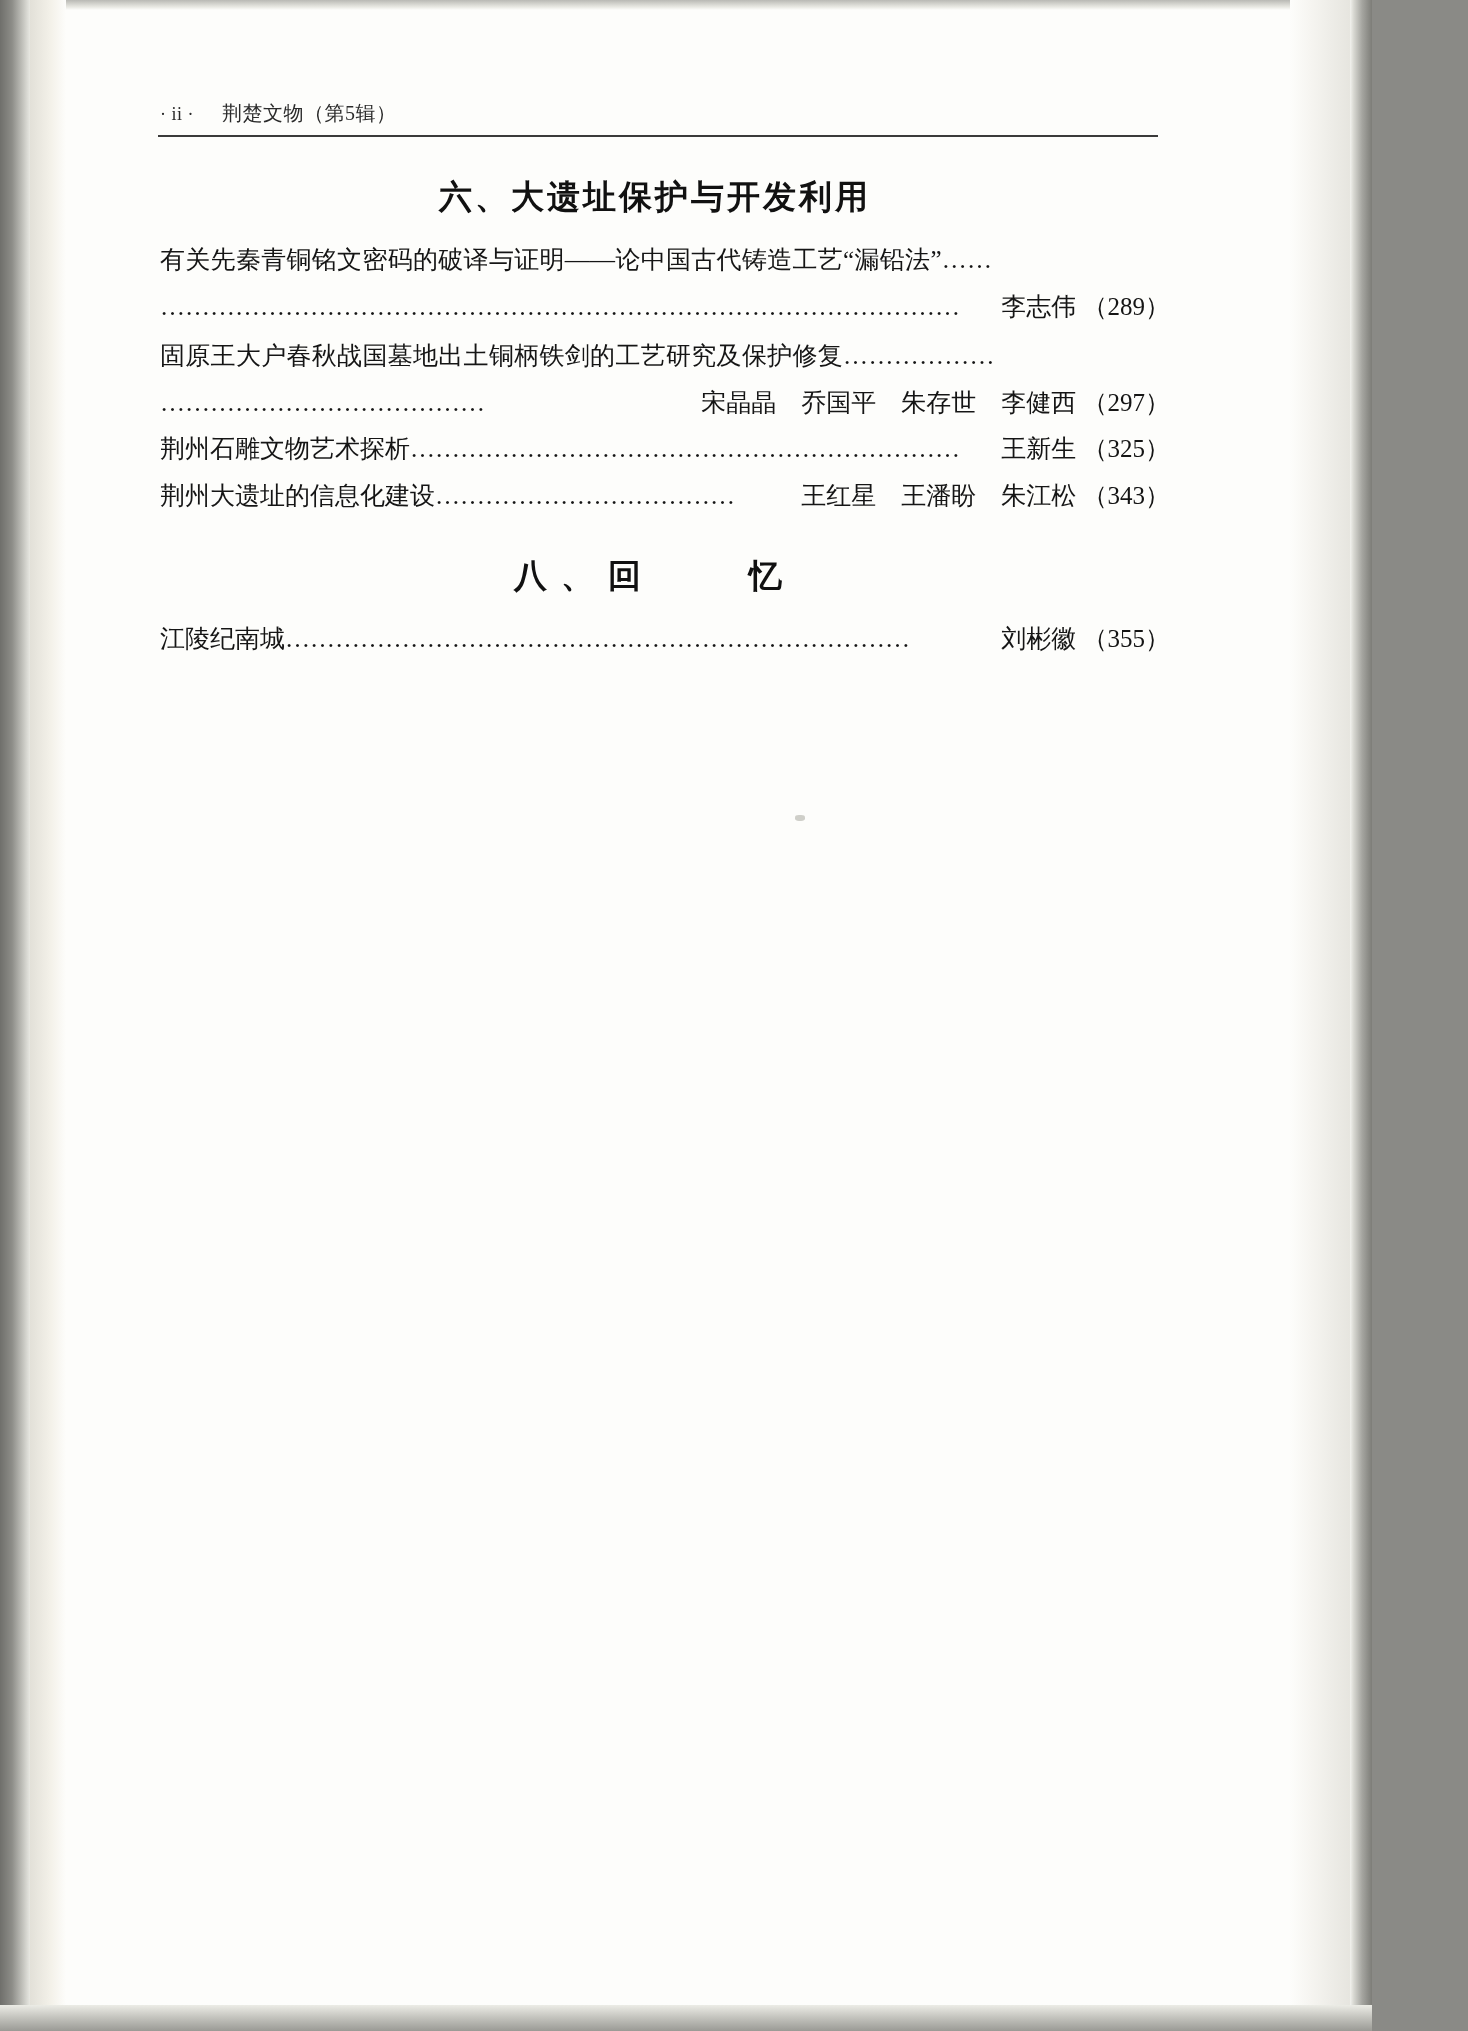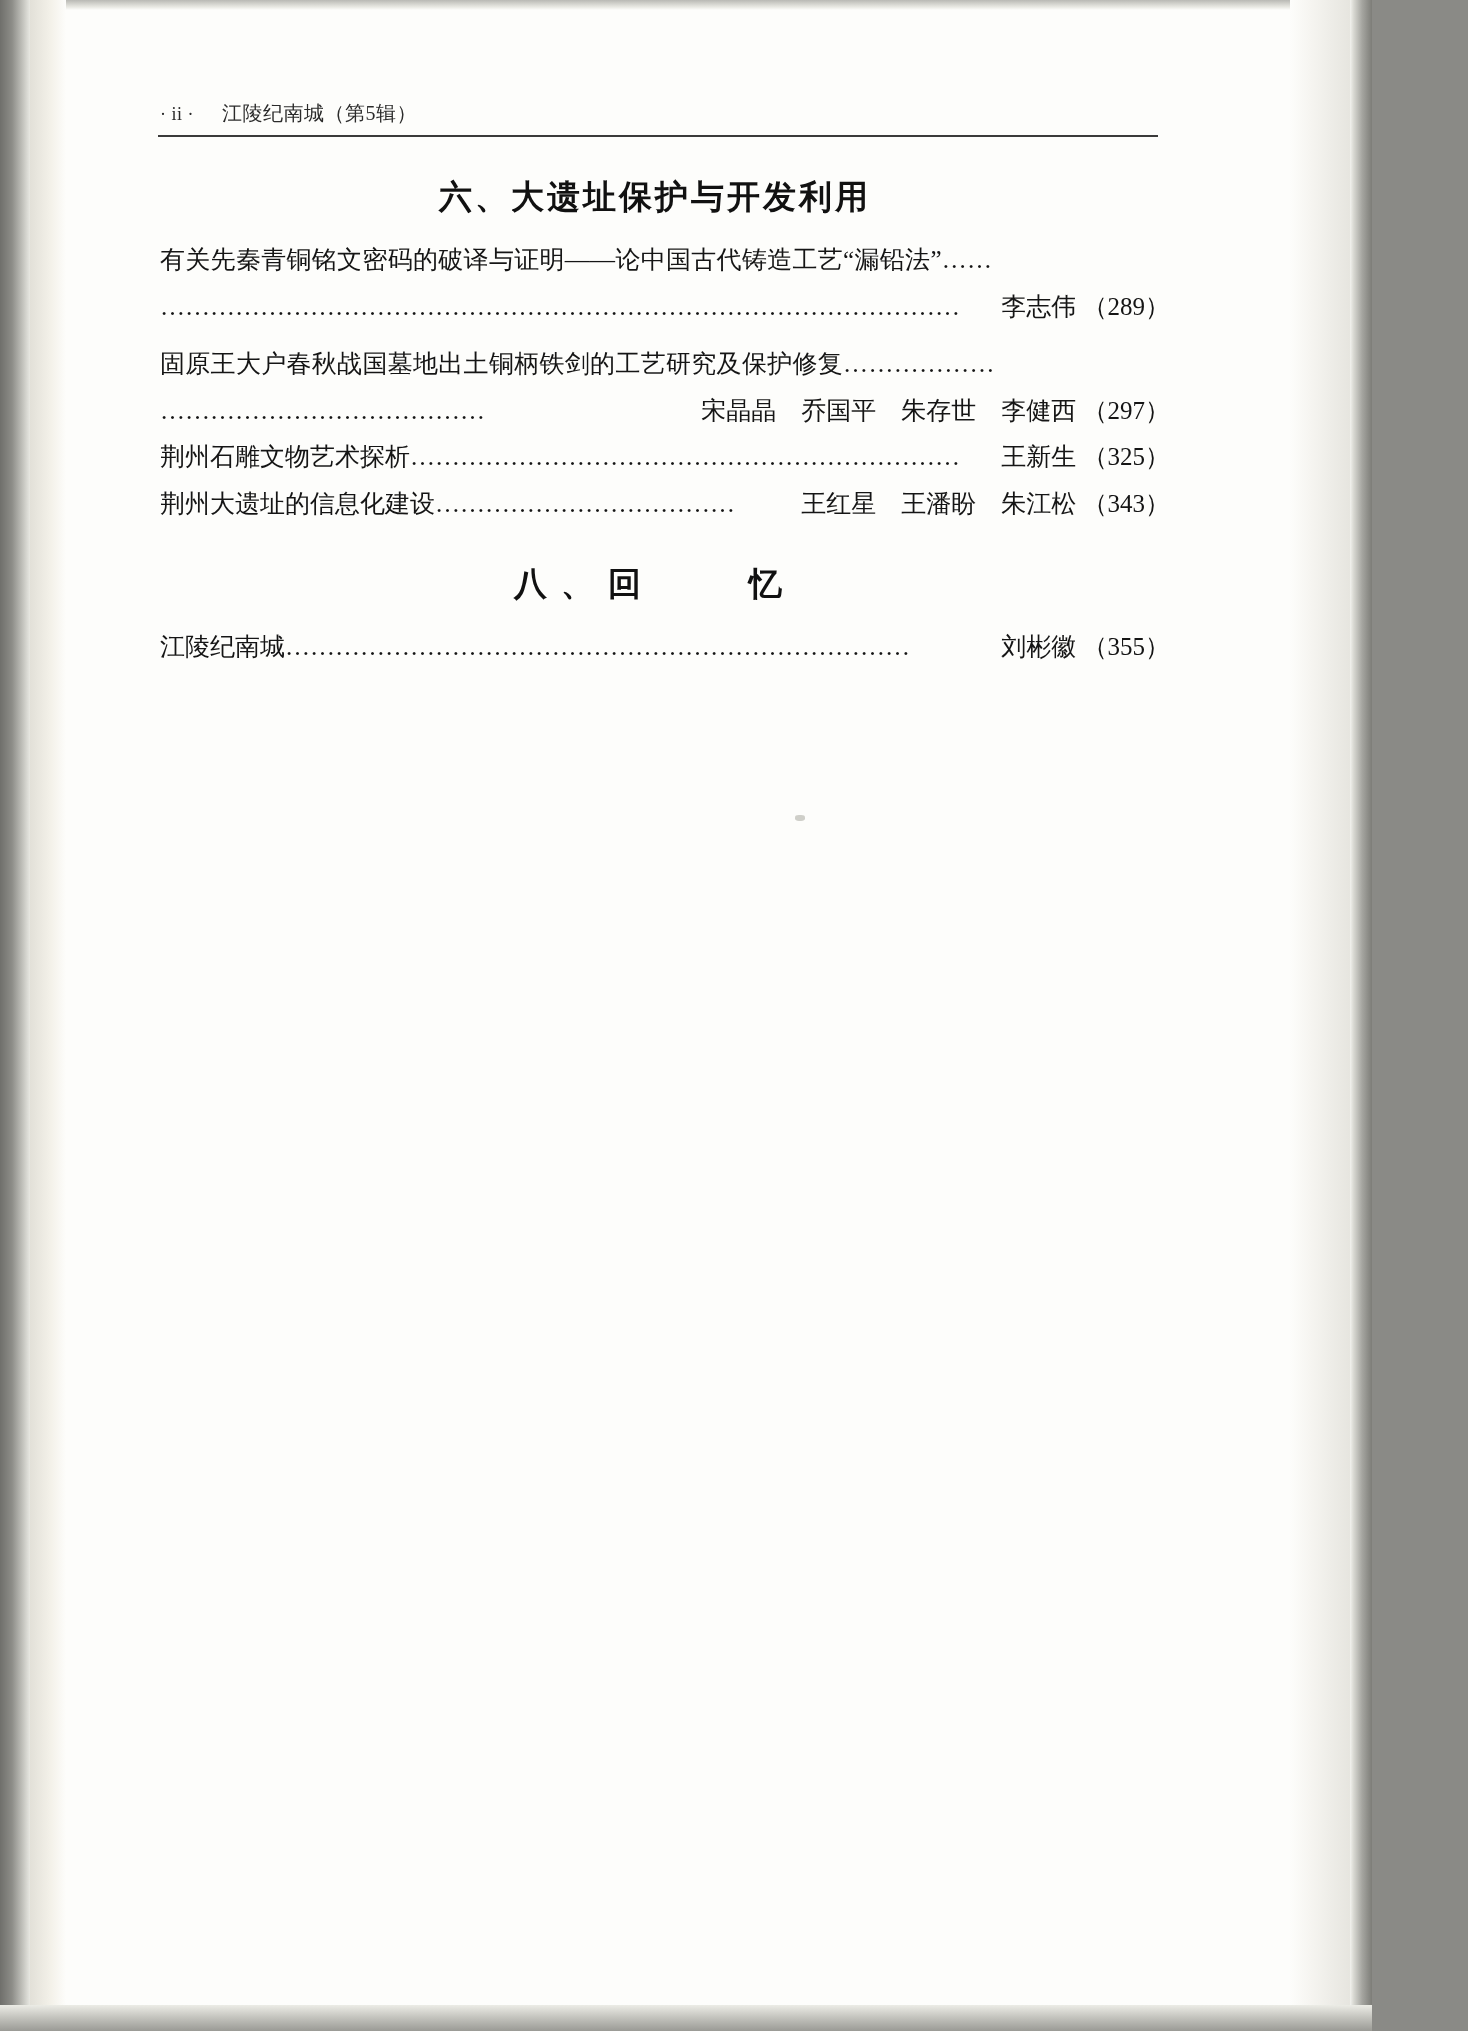--- a/index.html
+++ b/index.html
@@ -125,21 +125,21 @@
   }
 
   
   .toc-list {
     width: 1010px;
   }
   .toc-entry {
     font-size: 25px;
     color: #151515;
     line-height: 1.62;
-    margin: 17px 0 6px 0;
+    margin: 9px 0 6px 0;
     padding-left: 10px;
     white-space: nowrap;
     letter-spacing: 0.3px;
   }
   .row-flex {
     display: flex;
     justify-content: space-between;
     align-items: baseline;
     width: 1010px;
     padding-left: 10px;
@@ -175,21 +175,21 @@
   <div class="edge-left-strip"></div>
   <div class="edge-right-fold"></div>
   <div class="edge-right-dark"></div>
   <div class="edge-bottom"></div>
   <div class="stray-mark"></div>
 
   <div class="content">
 
     <div class="running-head">
       <span class="folio">· ii ·</span>
-      <span class="book-title">江陵纪南城（第5辑）</span>
+      <span class="book-title">荆楚文物（第5辑）</span>
     </div>
     <div class="head-rule"></div>
 
     <div class="section-heading">六、大遗址保护与开发利用</div>
     <div class="toc-list">
 
       <div class="toc-entry">有关先秦青铜铭文密码的破译与证明——论中国古代铸造工艺“漏铅法”……</div>
       <div class="row-flex">
         <span class="left leader">……………………………………………………………………………………</span>
         <span class="right">

